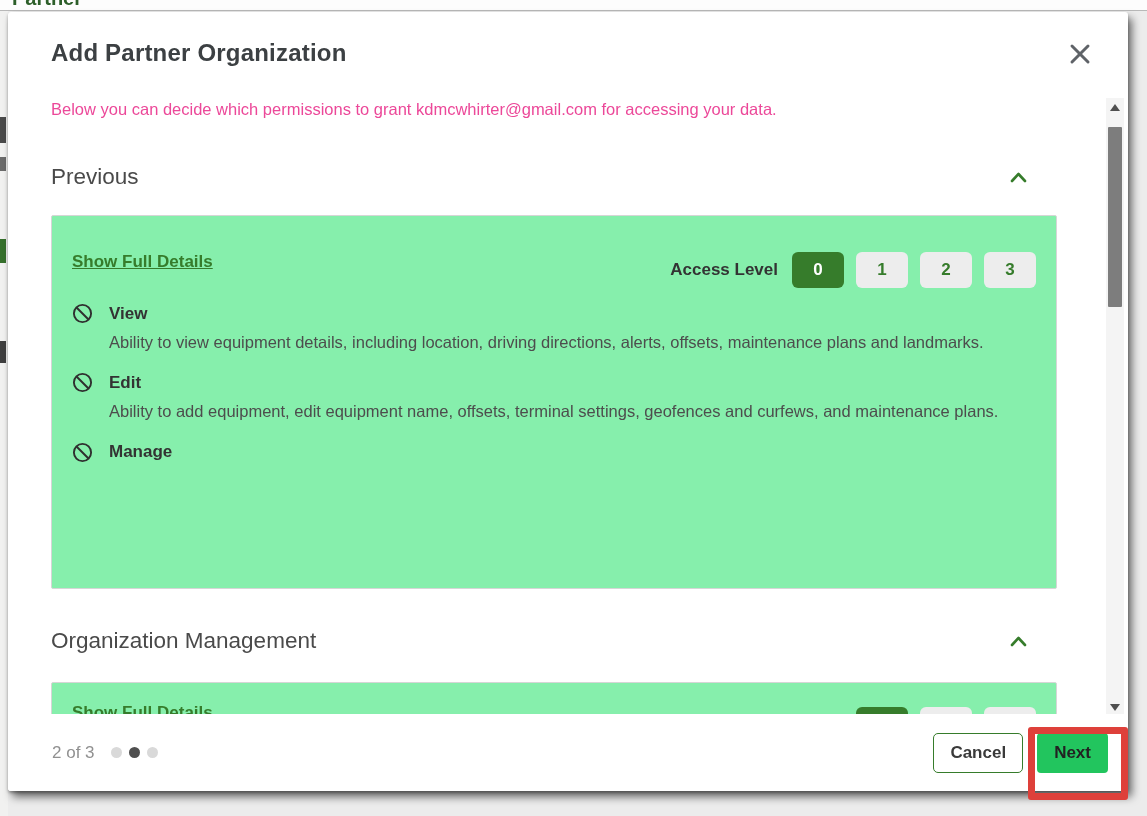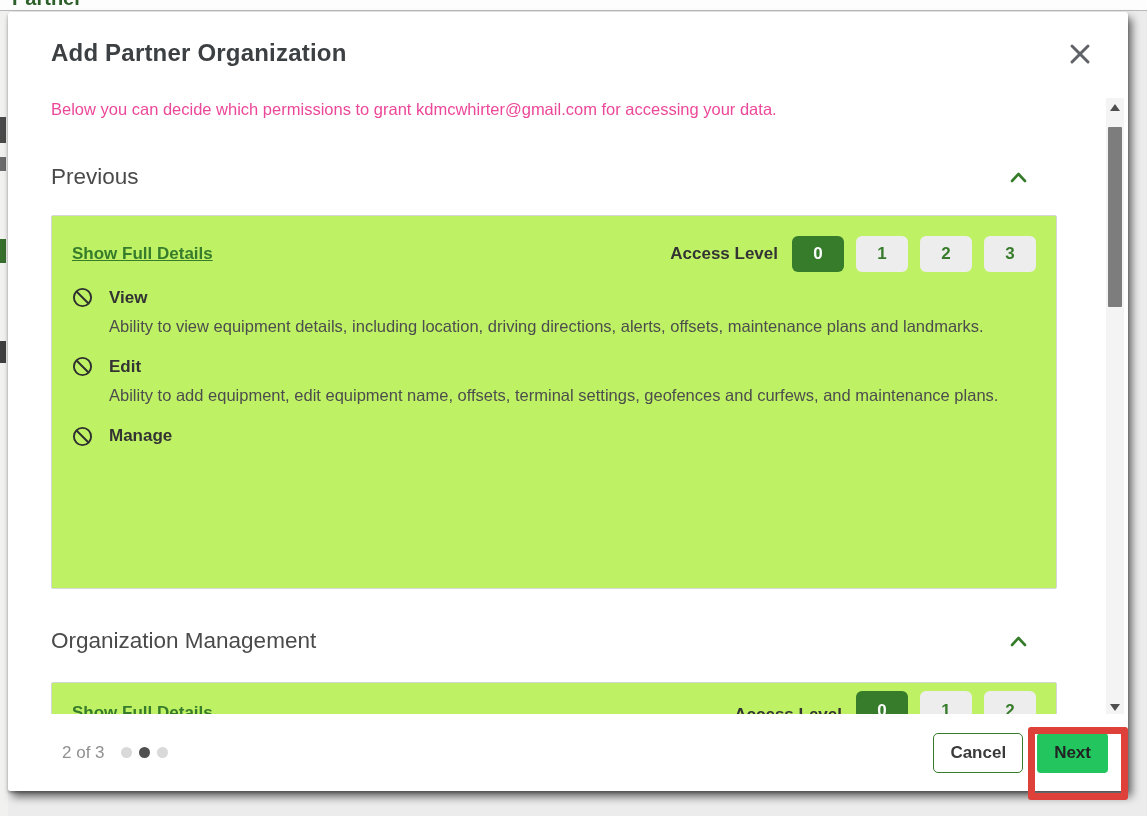--- a/index.html
+++ b/index.html
@@ -57,35 +57,35 @@
     display: flex; justify-content: space-between; align-items: center;
     padding-right: 26px;
   }
   .section-header.first { margin-top: 12px; }
   .section-header.second { margin-top: 39px; }
   .section-title { font-size: 22.5px; font-weight: 400; color: #4a4a4a; }
   .chevron-btn { background: none; border: none; cursor: pointer; padding: 4px; }
   .chevron-btn svg { display: block; }
 
   .perm-card {
-    border: 1px solid #d6d6d6; border-radius: 2px; background: #bef264;
+    border: 1px solid #d6d6d6; border-radius: 2px; background: #86efac;
     margin-top: 25px; padding: 20px 20px 0 20px;
   }
   .card-1 { height: 374px; overflow: hidden; }
   .card-2 { margin-top: 28px; padding-top: 8px; height: 120px; }
 
   .card-top-row { display: flex; justify-content: space-between; align-items: center; }
   .card-2 .card-top-row { align-items: flex-start; }
   .details-link {
     font-size: 17px; font-weight: 700; color: #367C2B;
     text-decoration: underline; cursor: pointer; background: none; border: none;
     font-family: "Liberation Sans", sans-serif;
   }
   .card-2 .details-link { margin-top: 12px; }
-  .access-group { display: flex; align-items: center; gap: 12px; }
+  .access-group { display: flex; align-items: center; gap: 12px; margin-top: 16px; }
   .card-2 .access-group { align-items: flex-start; }
   .access-label { font-size: 17px; font-weight: 700; color: #333; margin-right: 2px; }
   .card-2 .access-label { margin-top: 14px; }
   .level-btn {
     width: 52px; height: 36px; border: none; border-radius: 6px;
     background: #ededed; color: #367C2B; font-size: 17px; font-weight: 700;
     cursor: pointer; font-family: "Liberation Sans", sans-serif;
   }
   .level-btn.selected { background: #367C2B; color: #ffffff; }
   .card-2 .level-btn { height: 40px; }
@@ -121,21 +121,21 @@
   .modal-footer {
     position: absolute; left: 0; right: 0; bottom: 0; height: 77px;
     background: #fff; border-radius: 0 0 3px 3px;
     display: flex; align-items: center; padding: 0 20px;
   }
   .btn-outline {
     background: #fff; border: 1px solid #367C2B; border-radius: 5px;
     padding: 9px 16px; font-size: 17px; font-weight: 700; color: #3a3a3a;
     cursor: pointer; font-family: "Liberation Sans", sans-serif;
   }
-  .page-indicator { margin-left: 34px; font-size: 17px; color: #909090; }
+  .page-indicator { margin-left: 24px; font-size: 17px; color: #909090; }
   .dots { display: flex; gap: 7px; margin-left: 16px; align-items: center; }
   .dot { width: 11px; height: 11px; border-radius: 50%; background: #d9d9d9; }
   .dot.active { background: #4f4f4f; }
   .footer-spacer { flex: 1; }
   .cancel-btn { margin-right: 14px; }
   .next-btn {
     background: #22c55e; border: none; border-radius: 4px;
     padding: 10px 17px; font-size: 17px; font-weight: 700; color: #222;
     cursor: pointer; font-family: Liberation Sans, sans-serif;
     position: relative; z-index: 2;

